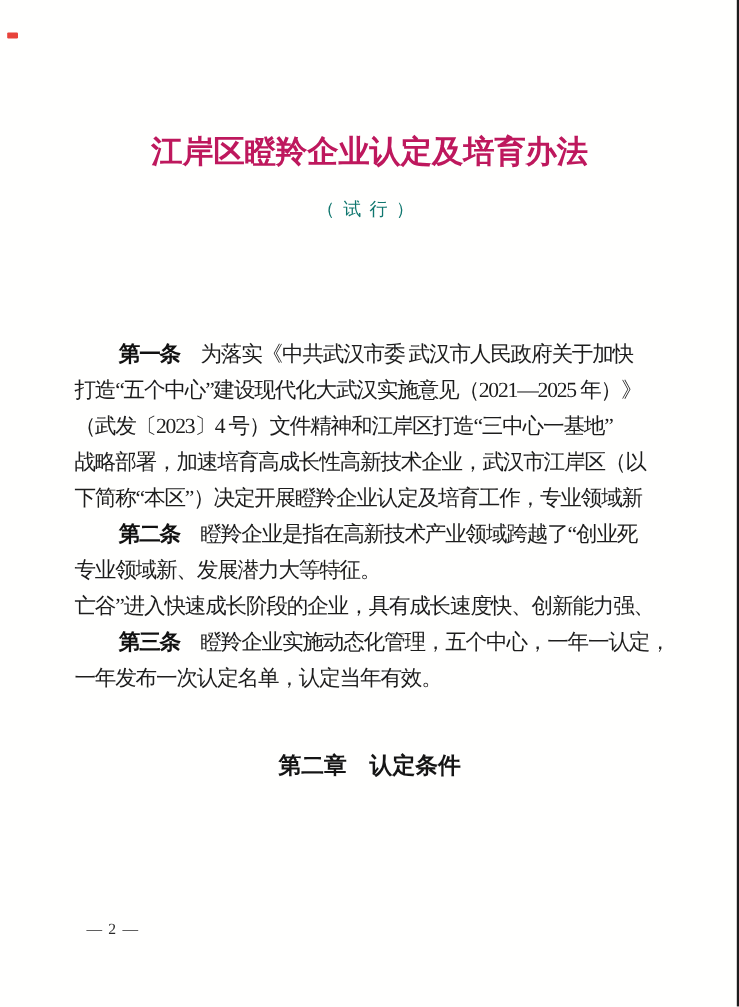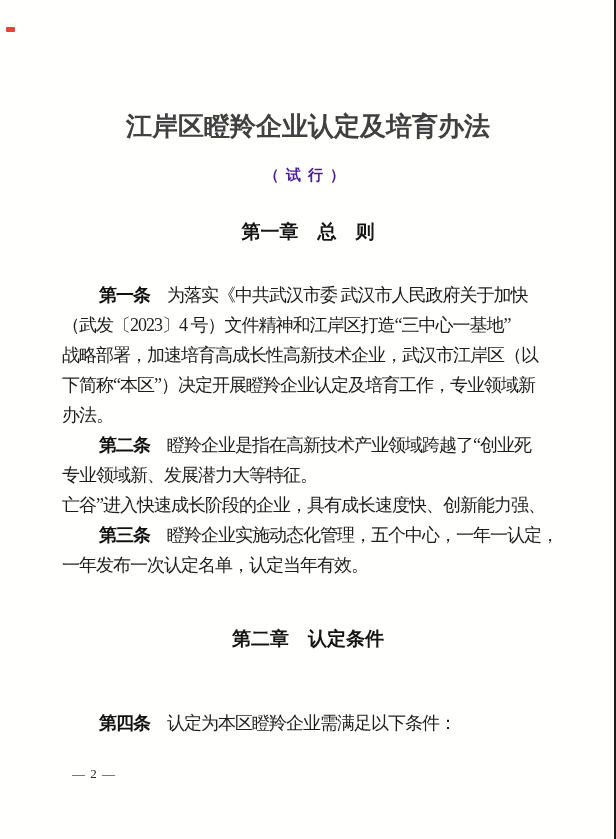--- a/index.html
+++ b/index.html
@@ -36,33 +36,32 @@
   .doc-title {
     position: absolute;
     top: 108px;
     left: 0;
     width: 100%;
     text-align: center;
     font-size: 26px;
     line-height: 38px;
     font-weight: 700;
     letter-spacing: 0px;
-    color: #404040;
+    color: #be185d;
   }
   .doc-subtitle {
     position: absolute;
     top: 163px;
     left: 0;
     width: 100%;
     text-align: center;
     font-size: 15px;
     line-height: 24px;
     letter-spacing: 7px;
-    color: #4c1d95;
-    font-weight: bold;
+    color: #0f766e;
   }
   .chapter {
     position: absolute;
     left: 0;
     width: 100%;
     text-align: center;
     font-size: 19px;
     line-height: 28px;
     font-weight: 700;
     color: #151515;
@@ -99,36 +98,34 @@
 <body>
 
 <div class="sheet">
 
   <div class="red-artifact"></div>
   <div class="scan-edge"></div>
 
   <div class="doc-title">江岸区瞪羚企业认定及培育办法</div>
   <div class="doc-subtitle">（试行）</div>
 
-  <div class="chapter chapter-1">第一章　总　则</div>
 
   <div class="body-block block-1">
     <div class="line ind"><span class="b">第一条</span><span>　为落实《中共武汉市委 武汉市人民政府关于加快</span></div>
+    <div class="line"><span>打造“五个中心”建设现代化大武汉实施意见（2021—2025 年）》</span></div>
     <div class="line"><span>（武发〔2023〕4 号）文件精神和江岸区打造“三中心一基地”</span></div>
     <div class="line"><span>战略部署，加速培育高成长性高新技术企业，武汉市江岸区（以</span></div>
     <div class="line"><span>下简称“本区”）决定开展瞪羚企业认定及培育工作，专业领域新</span></div>
-    <div class="line"><span>办法。</span></div>
     <div class="line ind"><span class="b">第二条</span><span>　瞪羚企业是指在高新技术产业领域跨越了“创业死</span></div>
     <div class="line"><span>专业领域新、发展潜力大等特征。</span></div>
     <div class="line"><span>亡谷”进入快速成长阶段的企业，具有成长速度快、创新能力强、</span></div>
     <div class="line ind"><span class="b">第三条</span><span>　瞪羚企业实施动态化管理，五个中心，一年一认定，</span></div>
     <div class="line"><span>一年发布一次认定名单，认定当年有效。</span></div>
   </div>
 
   <div class="chapter chapter-2">第二章　认定条件</div>
 
   <div class="body-block block-2">
-    <div class="line ind"><span class="b">第四条</span><span>　认定为本区瞪羚企业需满足以下条件：</span></div>
   </div>
 
   <div class="page-number">— 2 —</div>
 
 </div>
 
 </body></html>

